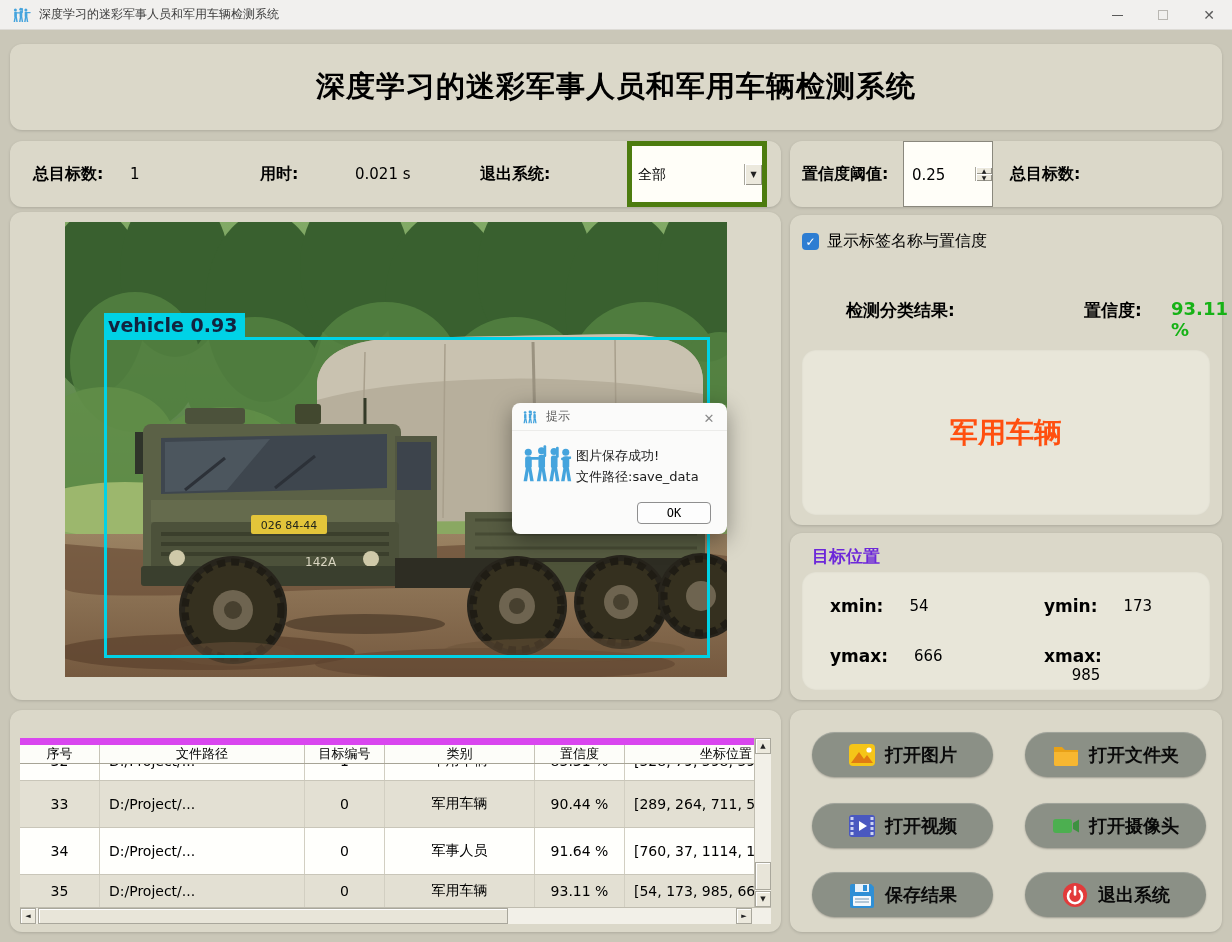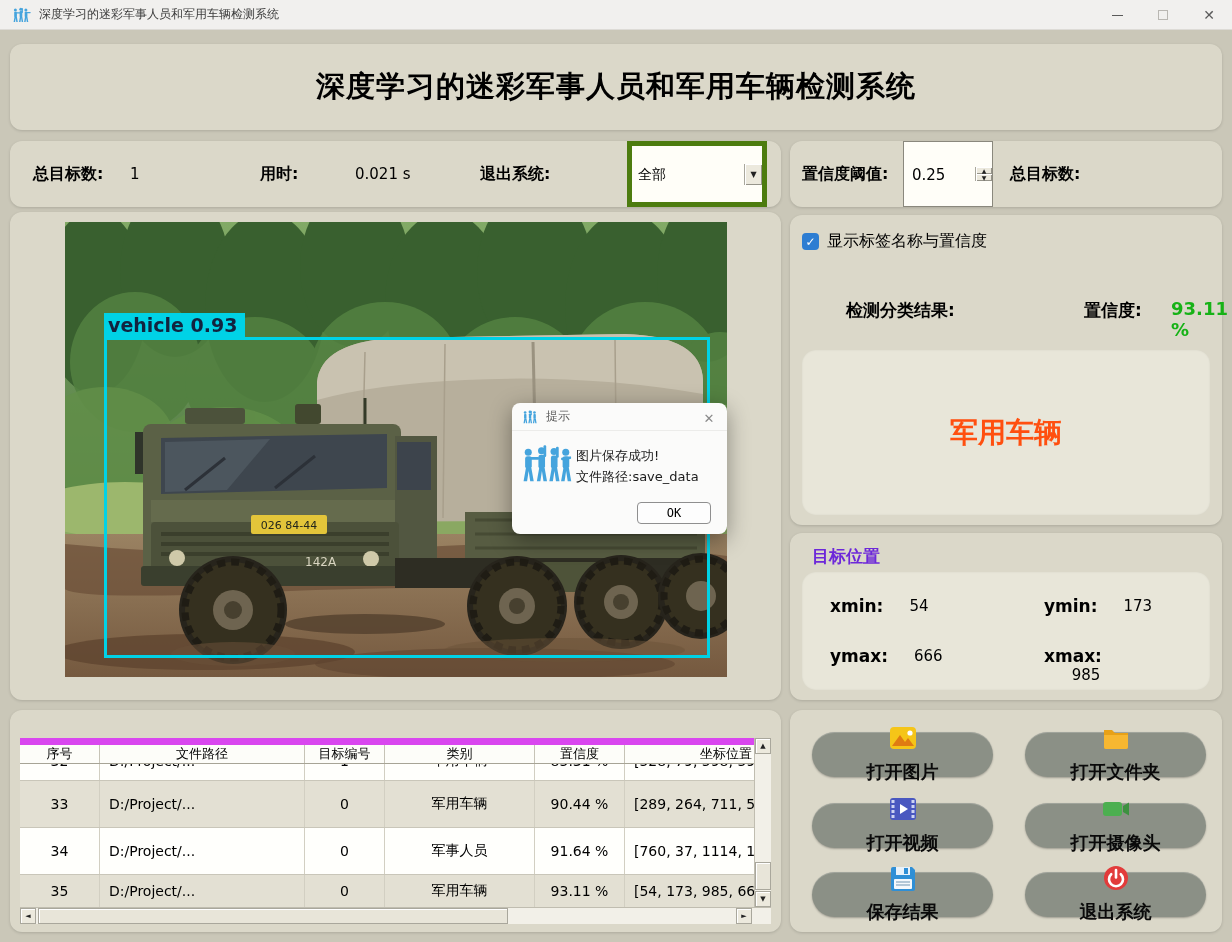--- a/index.html
+++ b/index.html
@@ -70,21 +70,21 @@
 
   .pospanel { left:790px; top:533px; width:432px; height:167px; }
   .postitle { position:absolute; left:22px; top:12px; font-size:17px; font-weight:bold; color:#6d28d9; }
   .posbox { position:absolute; left:12px; top:39px; width:408px; height:118px; }
   .poscell { position:absolute; display:flex; align-items:center; }
   .poscell .blabel { font-size:17px; }
   .poscell .val { margin-left:26px; }
 
   
   .btnpanel { left:790px; top:710px; width:432px; height:222px; }
-  .abtn { position:absolute; width:181px; height:45px; background:#8b9086; border-radius:23px; display:flex; align-items:center; justify-content:center; gap:9px; font-size:18px; font-weight:bold; color:#0a0a0a; box-shadow:0 1px 2px rgba(0,0,0,.28), inset 0 1px 0 rgba(255,255,255,.18);flex-direction:column; }
+  .abtn { position:absolute; width:181px; height:45px; background:#8b9086; border-radius:23px; display:flex; align-items:center; justify-content:center; gap:9px; font-size:18px; font-weight:bold; color:#0a0a0a; box-shadow:0 1px 2px rgba(0,0,0,.28), inset 0 1px 0 rgba(255,255,255,.18); }
   .abtn svg { width:28px; height:26px; flex:none; }
 
   
   .tblpanel { left:10px; top:710px; width:771px; height:222px; }
   .tbl { position:absolute; left:10px; top:28px; width:751px; height:186px; background:#fff; }
   .thead { position:absolute; left:0; top:0; width:734px; height:26px; background:#fdfdf9; border-top:7px solid #d946ef; border-bottom:1px solid #a7a496; display:flex; }
   .th { font-size:13px; color:#000; display:flex; align-items:center; justify-content:center; border-right:1px solid #c6c3b6; overflow:hidden; white-space:nowrap; }
   .trow { position:absolute; left:0; width:734px; display:flex; overflow:hidden; }
   .td { font-size:14px; color:#000; display:flex; align-items:center; justify-content:center; border-right:1px solid #d2cfc2; overflow:hidden; white-space:nowrap; }
   .td.left { justify-content:flex-start; padding-left:9px; }

